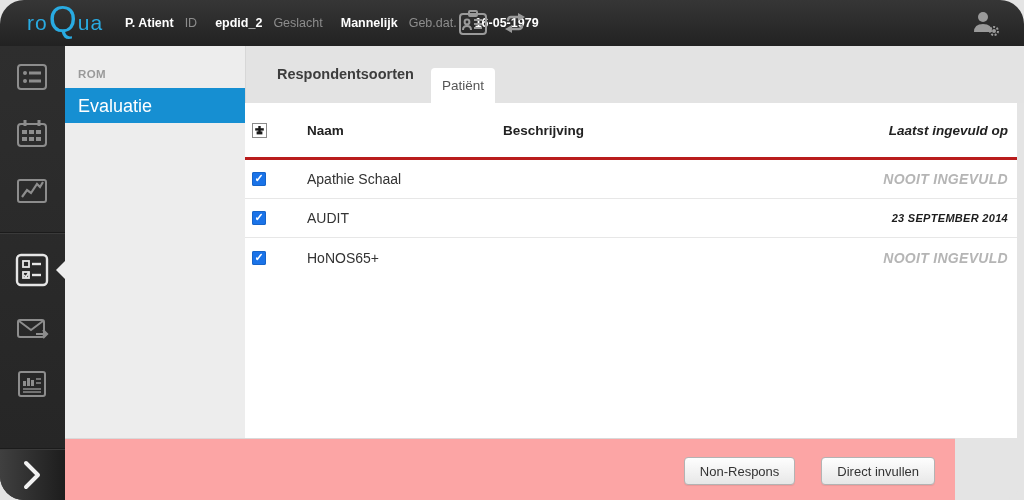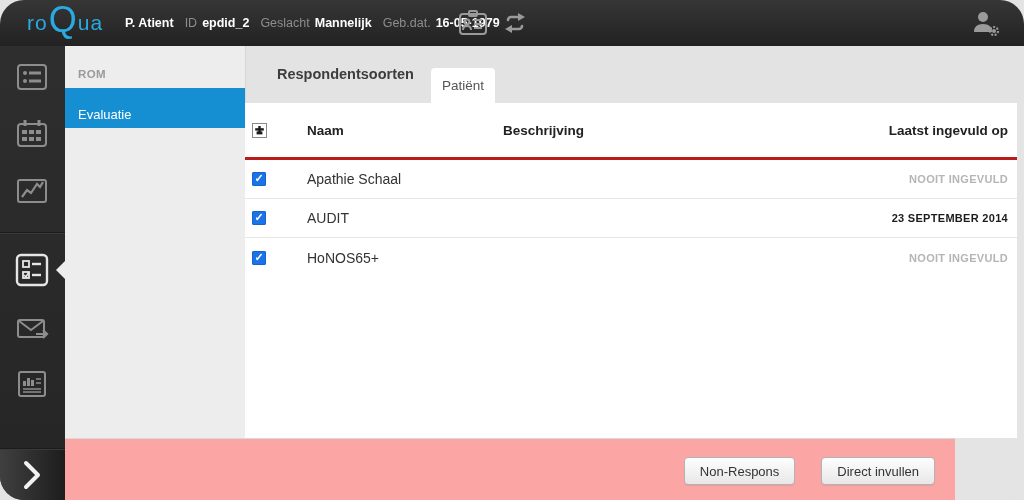--- a/index.html
+++ b/index.html
@@ -8,21 +8,21 @@
 
   
   .topbar { position:absolute; left:0; top:0; width:1024px; height:46px;
             background:linear-gradient(#363636,#222); z-index:5; }
   .logo { position:absolute; left:27px; top:0; height:46px; display:flex; align-items:center;
           color:#29abe2; cursor:pointer; }
   .lg-s { font-size:21px; letter-spacing:1px; }
   .lg-q { font-size:36px; font-weight:400; line-height:30px; margin:0 1px 6px 1px; }
   .patient-info { position:absolute; left:125px; top:0; height:46px; display:flex;
                   align-items:center; gap:11px; font-size:12.5px; white-space:nowrap; }
-  .pi-pair { display:flex; gap:5px; }
+  .pi-pair { display:flex; gap:18px; }
   .pi-label { color:#8d8d8d; }
   .pi-value { color:#fff; font-weight:bold; }
   .topbar-icon { position:absolute; top:9px; width:30px; height:28px; cursor:pointer; }
   .topbar-icon svg { width:100%; height:100%; }
   .ti-card { left:458px; }
   .ti-sync { left:500px; }
   .ti-user { left:970px; }
 
   
   .sidebar { position:absolute; left:0; top:46px; width:65px; height:454px;
@@ -33,21 +33,21 @@
               border-top:1px solid #1b1b1b; border-bottom:1px solid #3a3a3a; }
   .side-bottom { position:absolute; left:0; top:404px; width:65px; height:50px;
                  background:linear-gradient(90deg,#404040,#1d1d1d); }
   .chevron { position:absolute; left:18px; top:6px; width:28px; height:38px; cursor:pointer; }
 
   
   .subnav { position:absolute; left:65px; top:46px; width:180px; height:392px;
             background:#ededed; z-index:3; }
   .subnav-section { padding:22px 0 8px 13px; font-size:11.5px; font-weight:bold;
                     color:#9a9a9a; letter-spacing:.4px; }
-  .subnav-item { font-size:13px; color:#444; padding:19px 0 6px 13px; cursor:pointer; }
+  .subnav-item { font-size:18px; color:#444; padding:8px 0 6px 13px; cursor:pointer; }
   .subnav-item.active { background:#168fd2; color:#fff; }
   .active-marker { position:absolute; left:56px; top:261px; width:0; height:0; z-index:4;
                    border-top:9px solid transparent; border-bottom:9px solid transparent;
                    border-right:9px solid #ededed; }
 
   
   .tabstrip { position:absolute; left:245px; top:46px; width:779px; height:57px;
               background:#e3e3e3; border-left:1px solid #d7d7d7; z-index:2; }
   .tab-inactive { position:absolute; left:31px; top:0; height:73px; line-height:57px;
                   font-weight:bold; font-size:14.5px; color:#3d3d3d; cursor:pointer; }
@@ -56,33 +56,33 @@
                 font-size:13.5px; color:#555; cursor:pointer; }
 
   
   .panel { position:absolute; left:245px; top:103px; width:772px; height:335px;
            background:#fff; z-index:2; }
   .t-header { position:relative; height:57px; border-bottom:3px solid #b91c1c; }
   .cell { position:absolute; top:0; height:100%; display:flex; align-items:center; }
   .c-check { left:7px; width:48px; }
   .c-name  { left:62px; width:196px; font-size:14px; color:#333; }
   .c-desc  { left:258px; width:340px; font-size:14px; color:#333; }
-  .c-last  { right:9px; width:220px; justify-content:flex-end; text-align:left; }
+  .c-last  { right:9px; width:220px; justify-content:flex-end; text-align:left;font-style:italic; }
   .t-header .c-name, .t-header .c-desc, .t-header .c-last
            { font-size:13.5px; font-weight:bold; color:#222; }
   .t-row { position:relative; height:39px; }
   .t-row.sep { border-bottom:1px solid #e7e7e7; }
   .selall { width:15px; height:15px; background:#fff; border:1px solid #8a8a8a;
             display:flex; align-items:center; justify-content:center; cursor:pointer; }
   .selall svg { width:11px; height:11px; }
   .cbx { width:14px; height:14px; background:#1a73e8; border-radius:2px; position:relative;
          cursor:pointer; box-shadow:0 0 0 1px #1664c9 inset; }
   .cbx::after { content:"✓"; position:absolute; left:0; top:-1px; width:14px; height:14px;
                 color:#fff; font-size:11px; font-weight:bold; text-align:center; line-height:15px; }
-  .last-muted  { font-size:11px; font-weight:bold; color:#b5b5b5; letter-spacing:.3px; }
+  .last-muted  { font-size:14px; font-weight:bold; color:#b5b5b5; letter-spacing:.3px; }
   .last-strong { font-size:11px;  font-weight:bold; color:#1c1c1c; letter-spacing:.3px; }
 
   
   .footer { position:absolute; left:65px; top:438px; width:890px; height:62px;
             background:#fca5a5; border-top:1px solid #d9d9d9; display:flex;
             justify-content:flex-end; align-items:flex-start; gap:26px;
             padding:18px 20px 0 0; z-index:2; }
   .btn { height:28px; padding:0 15px; font-size:13px; font-family:"Liberation Sans",sans-serif;
          border:1px solid #b3b3b3; border-radius:4px; color:#333;
          background:linear-gradient(#fefefe,#e7e7e7); cursor:pointer;

